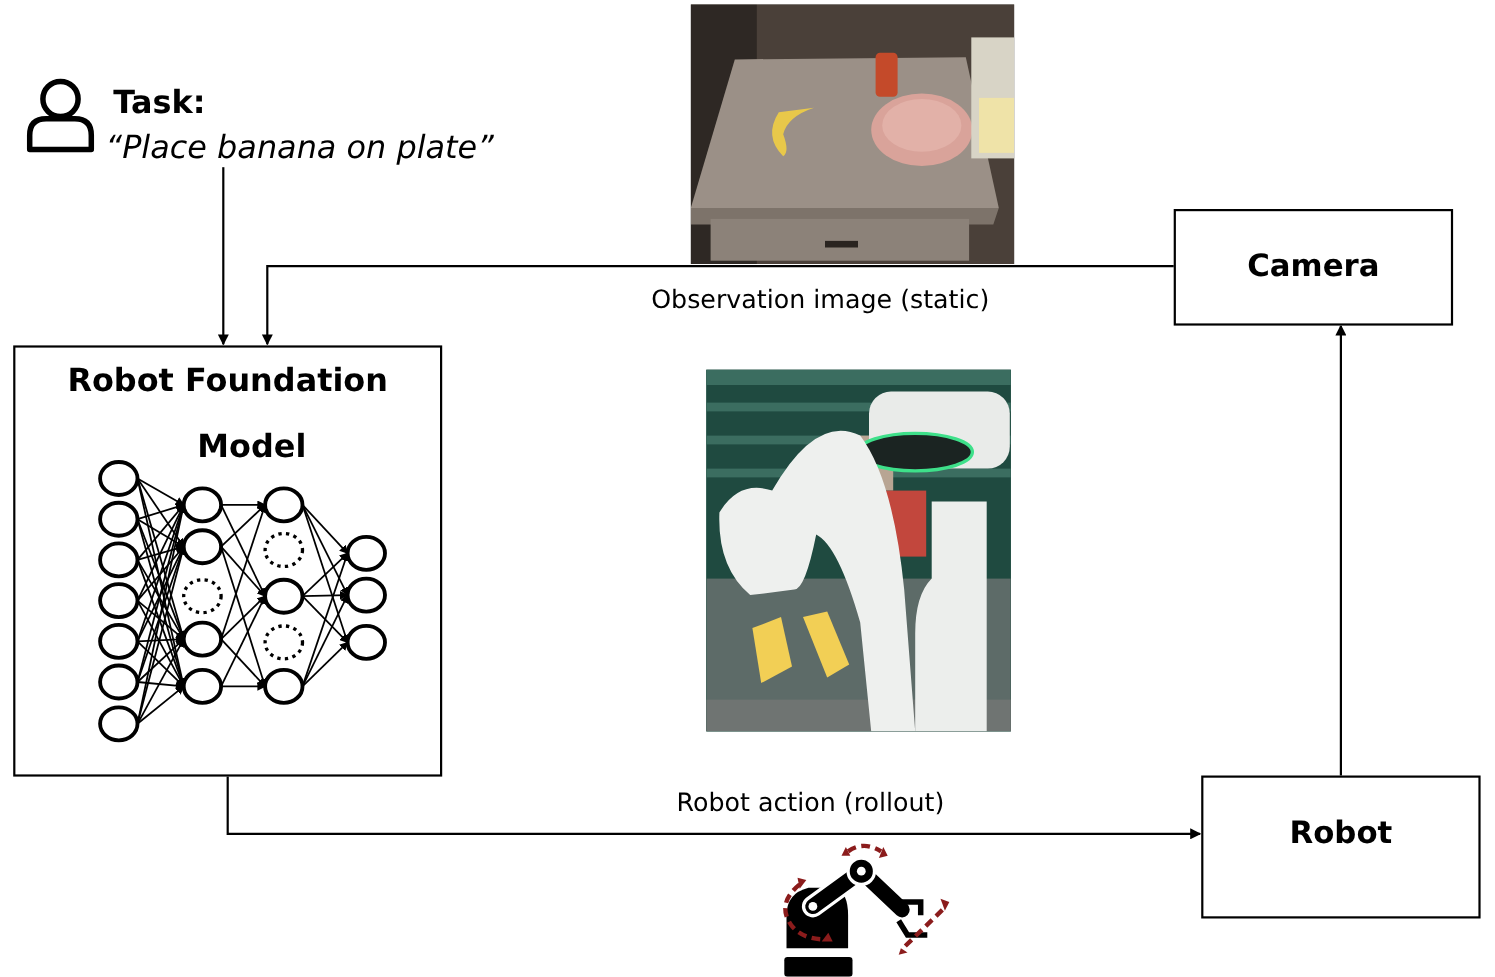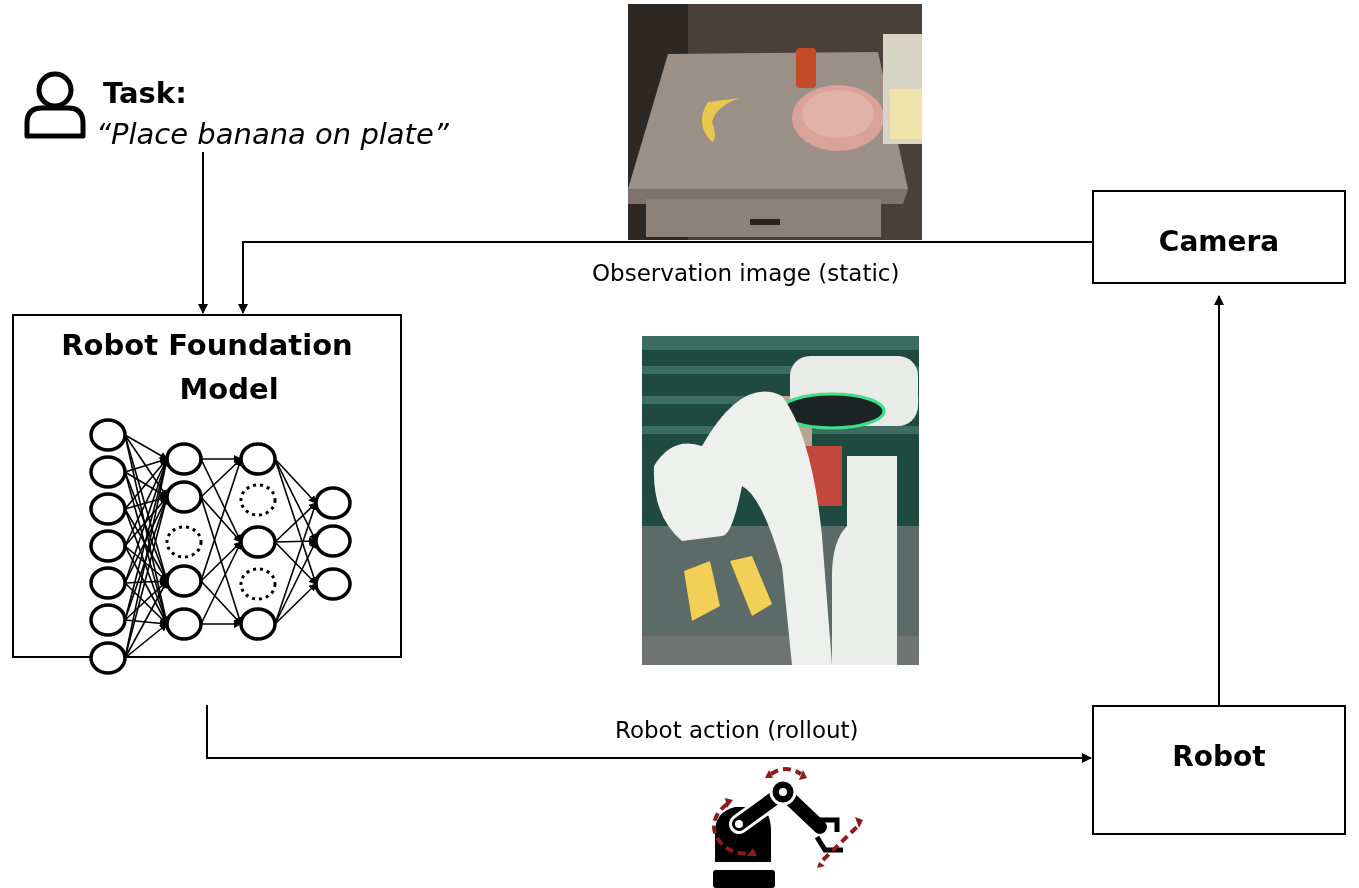--- a/index.html
+++ b/index.html
@@ -35,23 +35,23 @@
 
 <div class="abs" style="left:22px;top:68px;width:66px;height:72px;">
   <svg width="66" height="72" viewBox="0 0 66 72">
     <circle cx="33" cy="22" r="16" fill="none" stroke="#000" stroke-width="5"></circle>
     <path d="M5,68 L5,55 Q5,40 20,40 L46,40 Q61,40 61,55 L61,68 Z" fill="none" stroke="#000" stroke-width="5" stroke-linejoin="round"></path>
   </svg>
 </div>
 <div class="abs task-label" style="left:103px;top:76px;font-weight:bold;">Task:</div>
 <div class="abs task-text" style="left:96px;top:117px;">“Place banana on plate”</div>
 
-<div class="box" style="left:12px;top:314px;width:390px;height:344px;">
+<div class="box" style="left:12px;top:314px;width:390px;height:392px;">
   <div class="box-label" style="top:12px;font-size:29px;">Robot Foundation</div>
-  <div class="box-label" style="top:56px;font-size:29px;padding-left:44px;">Model</div>
+  <div class="box-label" style="top:72px;font-size:29px;padding-left:44px;">Model</div>
   <svg id="nn" width="390" height="392" style="left:-2px;top:-2px;">
       <defs>
         <marker id="nnarr" markerWidth="8" markerHeight="8" refX="7" refY="4" orient="auto" markerUnits="userSpaceOnUse">
           <path d="M0,0 L8,4 L0,8 z" fill="#000"></path>
         </marker>
       </defs>
       <line x1="113" y1="121" x2="155" y2="145" stroke="#000" stroke-width="1.6" marker-end="url(#nnarr)"></line>
       <line x1="113" y1="121" x2="155" y2="183" stroke="#000" stroke-width="1.6" marker-end="url(#nnarr)"></line>
       <line x1="113" y1="121" x2="155" y2="267" stroke="#000" stroke-width="1.6" marker-end="url(#nnarr)"></line>
       <line x1="113" y1="121" x2="155" y2="310" stroke="#000" stroke-width="1.6" marker-end="url(#nnarr)"></line>
@@ -114,21 +114,21 @@
       <ellipse cx="246" cy="186" rx="17" ry="15" fill="#fff" stroke="#000" stroke-width="3" stroke-dasharray="3,4"></ellipse>
       <ellipse cx="246" cy="228" rx="17" ry="15" fill="#fff" stroke="#000" stroke-width="3.5"></ellipse>
       <ellipse cx="246" cy="270" rx="17" ry="15" fill="#fff" stroke="#000" stroke-width="3" stroke-dasharray="3,4"></ellipse>
       <ellipse cx="246" cy="310" rx="17" ry="15" fill="#fff" stroke="#000" stroke-width="3.5"></ellipse>
       <ellipse cx="321" cy="189" rx="17" ry="15" fill="#fff" stroke="#000" stroke-width="3.5"></ellipse>
       <ellipse cx="321" cy="227" rx="17" ry="15" fill="#fff" stroke="#000" stroke-width="3.5"></ellipse>
       <ellipse cx="321" cy="270" rx="17" ry="15" fill="#fff" stroke="#000" stroke-width="3.5"></ellipse>
     </svg>
 </div>
 
-<div class="box" style="left:1092px;top:190px;width:254px;height:94px;">
+<div class="box" style="left:1067px;top:190px;width:254px;height:106px;">
   <div class="box-label" style="top:33px;font-size:28px;">Camera</div>
 </div>
 
 <div class="box" style="left:1092px;top:705px;width:254px;height:130px;">
   <div class="box-label" style="top:33px;font-size:28px;">Robot</div>
 </div>
 
 <div class="abs edge-label" style="left:592px;top:260px;">Observation image (static)</div>
 <div class="abs edge-label" style="left:615px;top:717px;">Robot action (rollout)</div>
 

